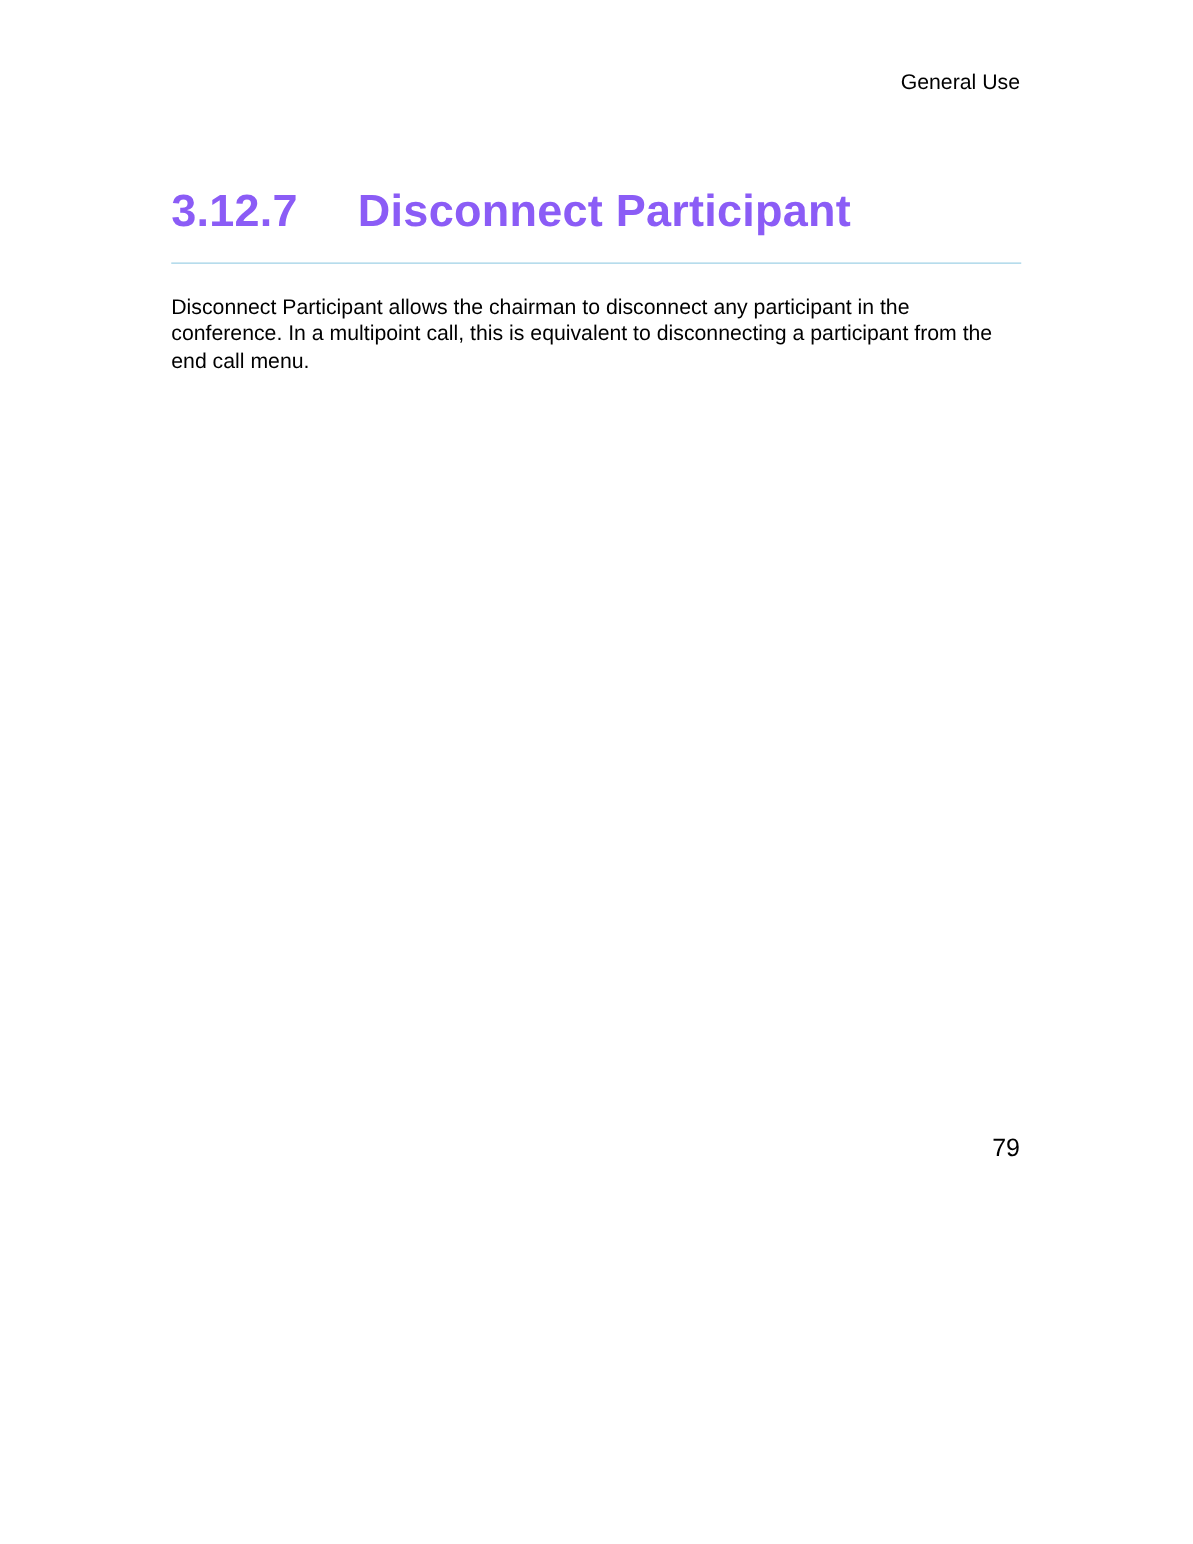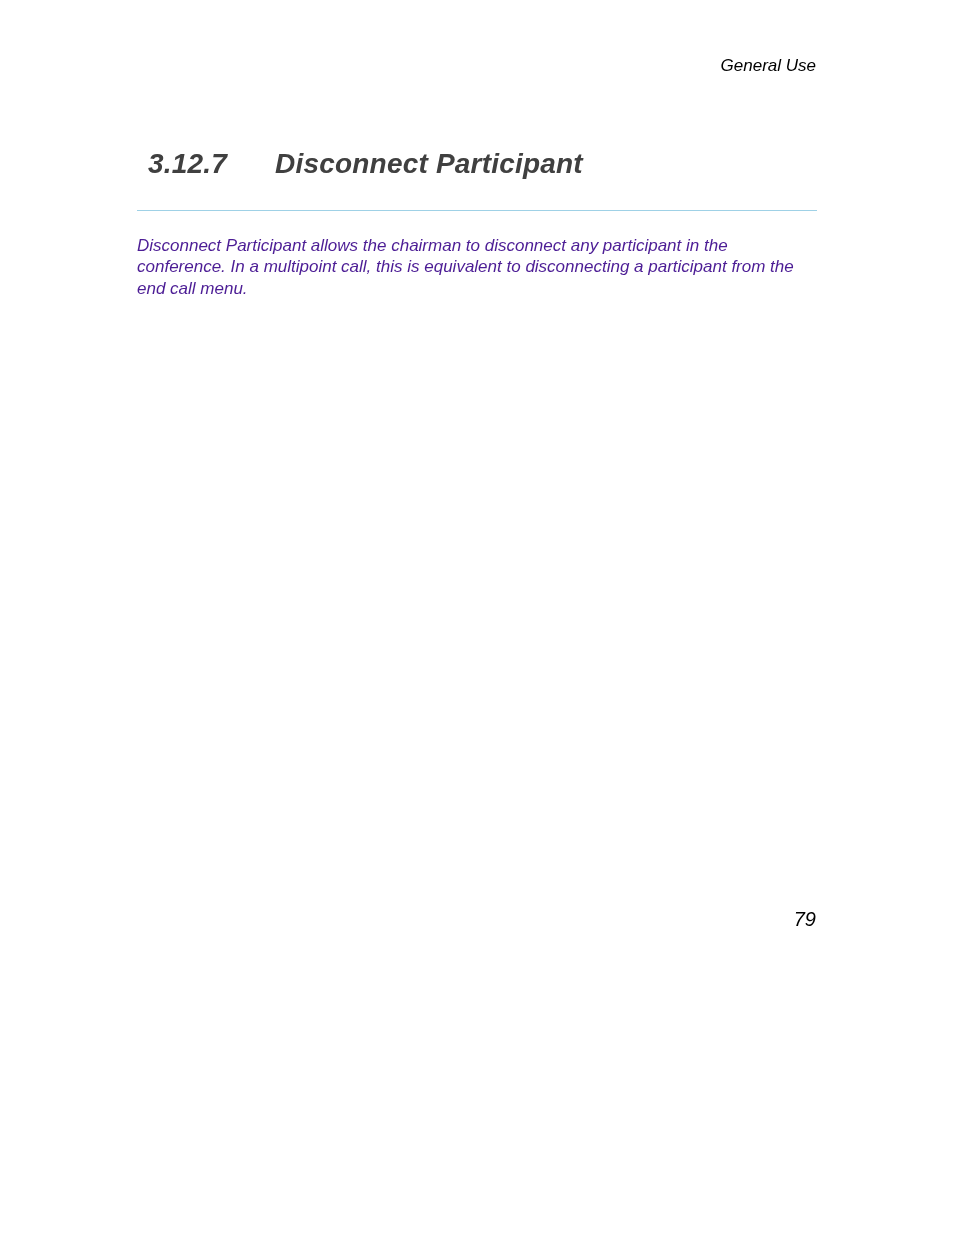--- a/index.html
+++ b/index.html
@@ -10,59 +10,57 @@
     background: #ffffff;
     font-family: Arial, Helvetica, sans-serif;
     color: #000000;
     position: relative;
   }
   .page {
     position: relative;
     width: 954px;
     height: 981px;
     box-sizing: border-box;
-    font-style: italic;
   }
   .header-label {
     position: absolute;
     top: 56px;
     right: 138px;
     font-size: 17px;
     color: #000000;
   }
   .section-heading {
     position: absolute;
     top: 148px;
     left: 137px;
-    font-size: 28px;
+    font-size: 36px;
     font-weight: bold;
-    color: #404040;
+    color: #8b5cf6;
     letter-spacing: 0.2px;
-    margin-left: 11px;
   }
   .section-heading .num {
     display: inline-block;
     margin-right: 48px;
   }
   .rule {
     position: absolute;
     top: 210px;
     left: 137px;
     width: 680px;
     height: 0;
     border-top: 1px solid #9fd1e6;
   }
   .body-text {
     position: absolute;
     top: 235px;
     left: 137px;
     width: 680px;
     font-size: 17px;
     line-height: 1.25;
-    color: #4c1d95;
+    color: #000000;
   }
   .page-number {
     position: absolute;
     bottom: 50px;
     right: 138px;
     font-size: 20px;
     color: #000000;
   }
 </style>
 </head>

